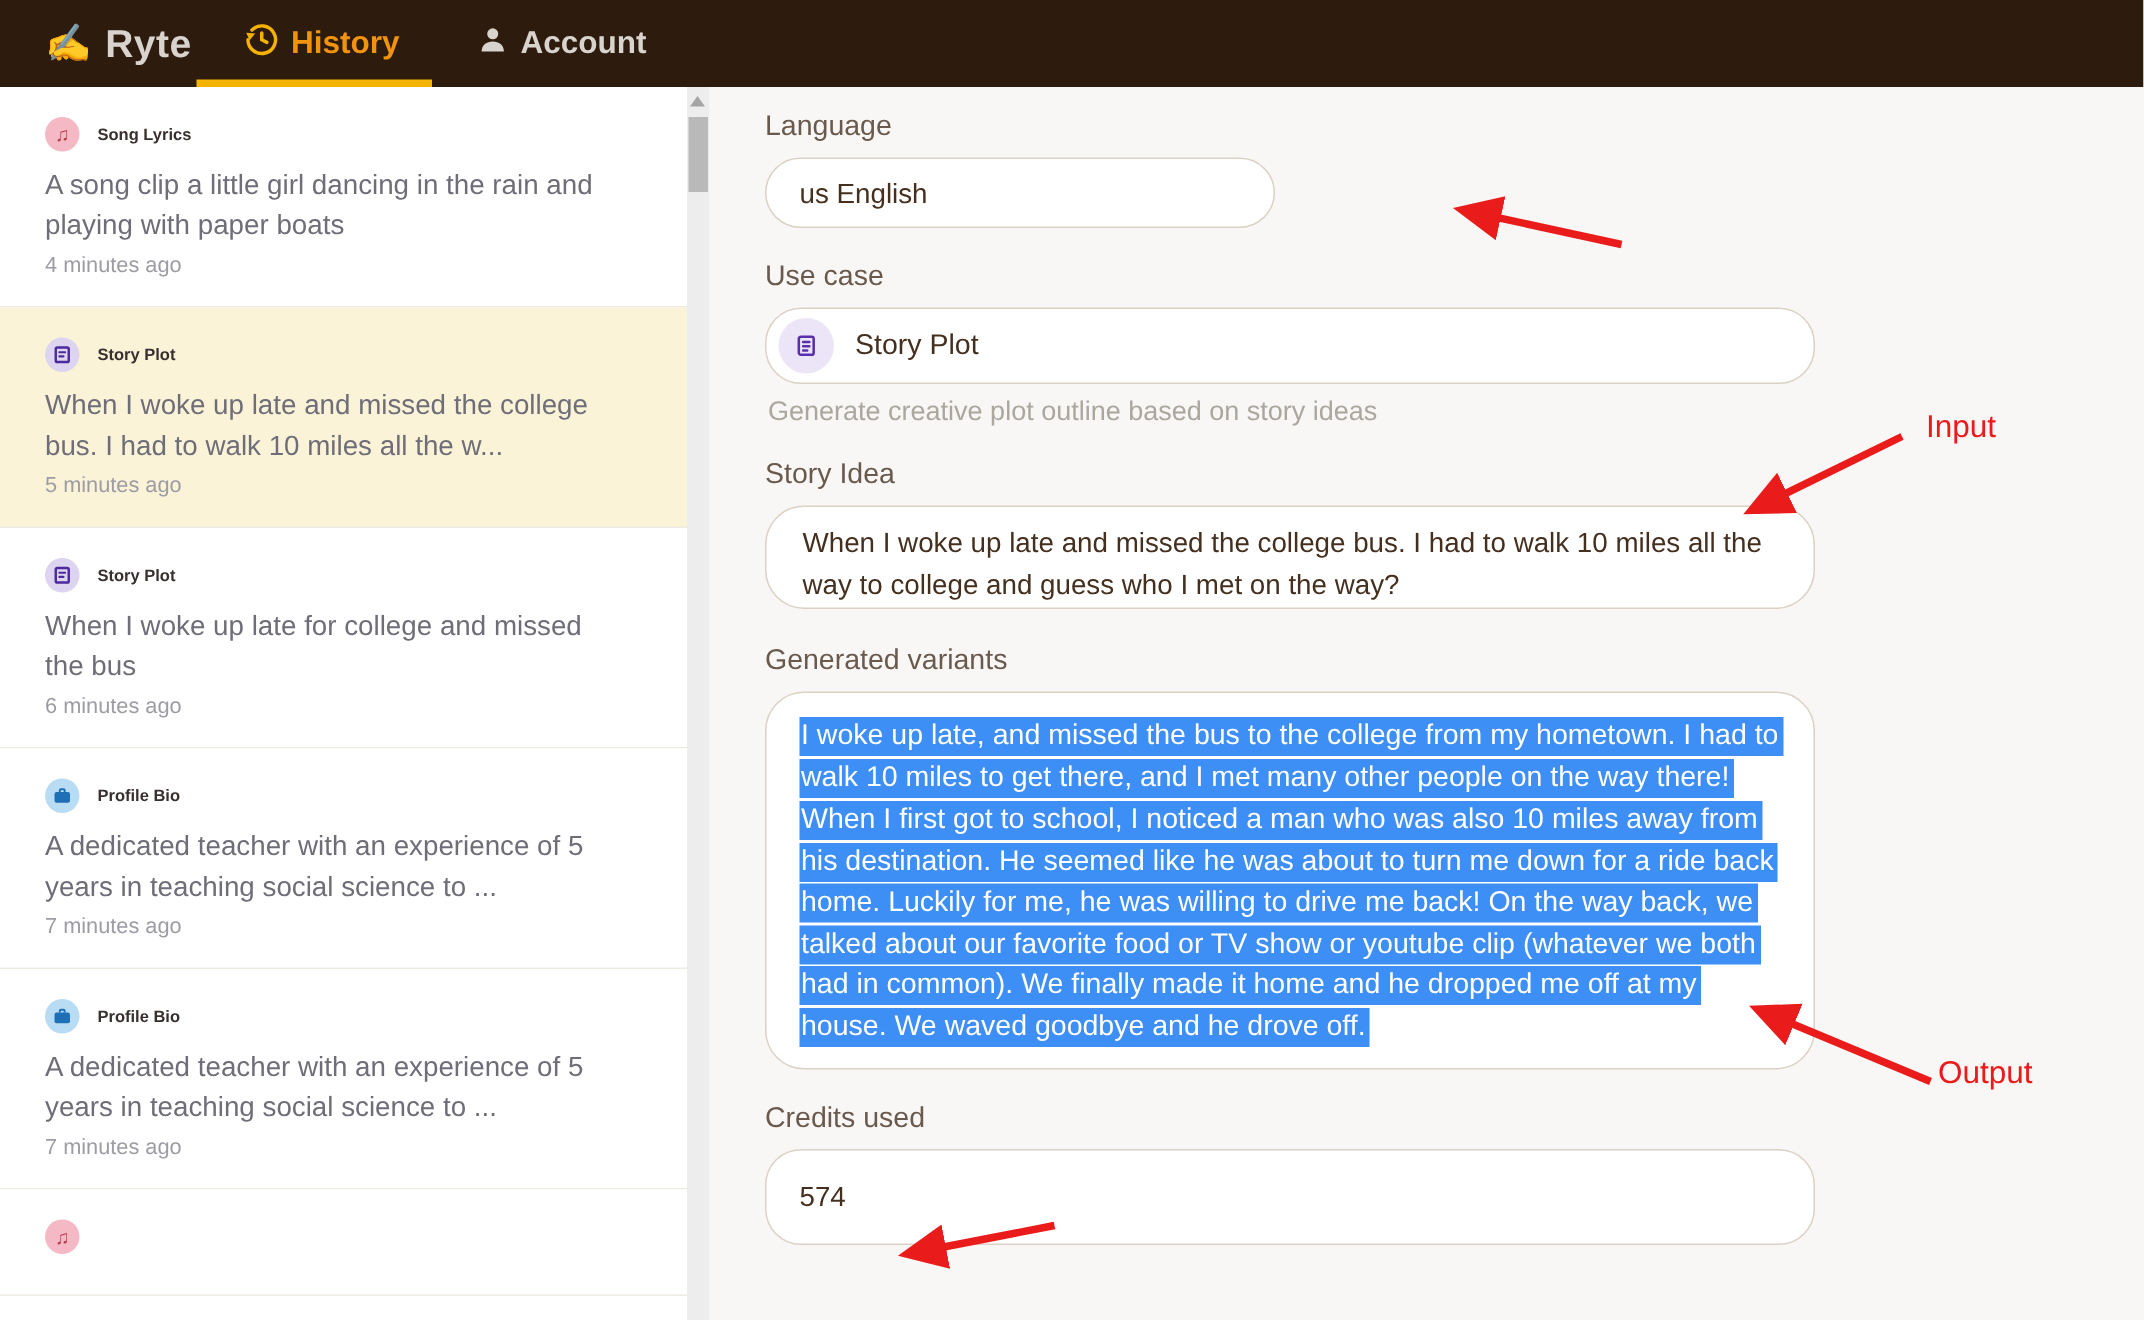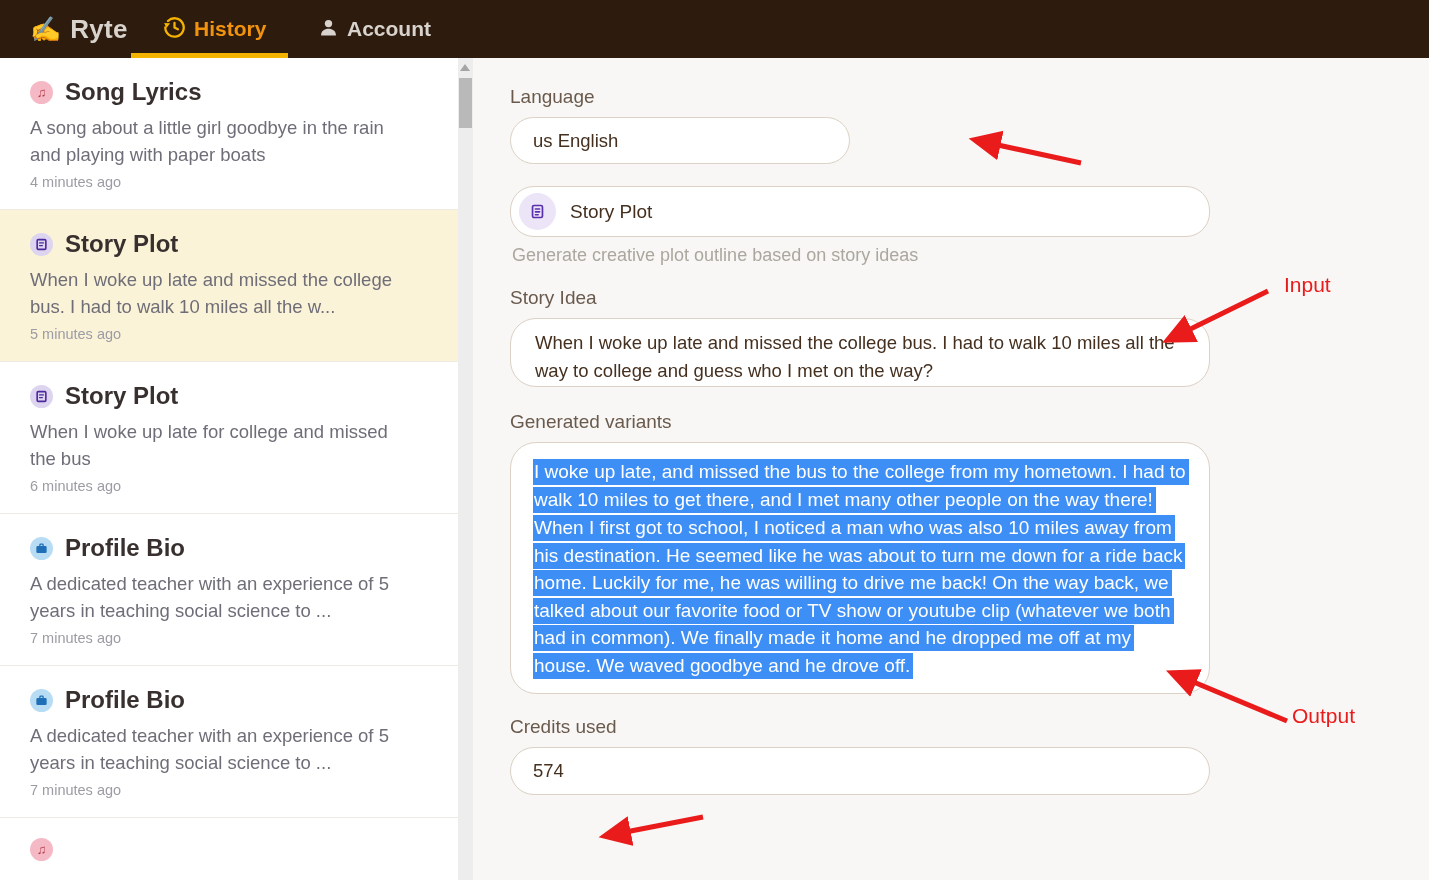--- a/index.html
+++ b/index.html
@@ -18,32 +18,32 @@
   .tab-account .tab-label { color:#d8d3cd; }
   .tab-underline { position:absolute; left:131px; bottom:0; width:157px; height:5px; background:#f5b301; }
 
   
   .body-wrap { display:flex; width:100%; height:822px; }
   .sidebar { width:458px; height:100%; background:#ffffff; overflow:hidden; }
   .scrollbar { width:15px; height:100%; background:#ededed; position:relative; }
   .scroll-up { position:absolute; top:6px; left:2px; width:0; height:0;
                border-left:5.5px solid transparent; border-right:5.5px solid transparent; border-bottom:7px solid #a5a5a5; }
   .scroll-thumb { position:absolute; top:20px; left:1px; width:13px; height:50px; background:#b9b9b9; }
-  .main { flex:1; height:100%; background:#f8f7f5; padding:28px 0 0 37px; position:relative; }
+  .main { flex:1; height:100%; background:#f8f7f5; padding:16px 0 0 37px; position:relative; }
 
   
   .hist-item { padding:20px 40px 19px 30px; border-bottom:1px solid #eeebe4; background:#fff; cursor:pointer; }
   .hist-item.selected { background:#fbf3d8; }
   .hist-head { display:flex; align-items:center; gap:12px; margin-bottom:8px; }
   .hist-icon { width:23px; height:23px; border-radius:50%; display:flex; align-items:center; justify-content:center; flex-shrink:0; }
   .hist-icon svg { display:block; }
   .hist-icon.music { background:#f5b9c6; color:#b53d57; font-size:12px; font-weight:bold; }
   .hist-icon.story { background:#ddd4f0; }
   .hist-icon.briefcase { background:#b9dcf5; }
-  .hist-title { font-size:24px; font-weight:bold; color:#38302f; }
+  .hist-title { font-size:11px; font-weight:bold; color:#38302f; }
   .hist-desc { font-size:18.5px; line-height:27px; color:#6f6e78; margin-bottom:6px; }
   .hist-time { font-size:14.5px; color:#9c9ca4; }
 
   
   .field-label { font-size:19px; color:#6a5a4d; margin-bottom:9px; }
   .pill { background:#fff; border:1.5px solid #dbd1c5; border-radius:24px; display:flex; align-items:center;
           padding:0 22px; font-size:18.5px; color:#45301f; }
   .row-two { display:flex; gap:25px; }
   .col-lang { width:340px; }
   .col-tone { width:335px; }
@@ -52,21 +52,21 @@
   .pill-usecase { height:51px; padding-left:8px; gap:14px; font-size:19px; }
   .uc-icon { width:37px; height:37px; border-radius:50%; background:#ece5f8; display:flex; align-items:center; justify-content:center; }
   .help-text { font-size:18px; color:#aba79f; margin-top:8px; margin-left:2px; }
   .idea-wrap { width:700px; margin-top:21px; }
   .idea-box { border-radius:26px; padding:10px 24px; line-height:28px; height:69px; display:block; }
   .gen-wrap { width:700px; margin-top:24px; }
   .gen-box { border-radius:26px; padding:15px 22px; height:252px; display:block; font-size:19px; line-height:27.5px; }
   .gen-box p { margin:0 0 1px 0; }
   .hl { background:#3d8ef5; color:#ffffff; padding:2px 3px 3px 1px; box-decoration-break:clone; -webkit-box-decoration-break:clone; }
   .credits-wrap { width:700px; margin-top:22px; }
-  .pill-credits { height:48px; }
+  .pill-credits { height:64px; }
 
   
   .annot-layer { position:absolute; left:0; top:0; width:1429px; height:880px; pointer-events:none; z-index:50; }
   .annot-text { position:absolute; font-size:21px; color:#ea1b1b; pointer-events:none; z-index:51; }
   .annot-input { left:1284px; top:273px; }
   .annot-output { left:1292px; top:704px; }
 </style>
 </head>
 <body>
 
@@ -100,21 +100,21 @@
 <div class="body-wrap">
 
   <div class="sidebar" id="sidebar-list">
       <div class="hist-item">
         <div class="hist-head">
           <span class="hist-icon music">
             <span style="color:#b5404f;font-size:13px;font-weight:bold;">♫</span>
           </span>
           <span class="hist-title">Song Lyrics</span>
         </div>
-        <div class="hist-desc">A song about a little girl goodbye in the rain and playing with paper boats</div>
+        <div class="hist-desc">A song clip a little girl dancing in the rain and playing with paper boats</div>
         <div class="hist-time">4 minutes ago</div>
       </div>
       <div class="hist-item selected">
         <div class="hist-head">
           <span class="hist-icon story">
             <svg width="13" height="13" viewBox="0 0 24 24" fill="none">
               <rect x="4" y="3" width="16" height="18" rx="2" stroke="#4c2a9e" stroke-width="3"></rect>
               <path d="M8.5 9 h7 M8.5 14 h5" stroke="#4c2a9e" stroke-width="2.6" stroke-linecap="round"></path>
             </svg>
           </span>
@@ -183,20 +183,21 @@
         <div class="field-label">Language</div>
         <div class="pill pill-input">
           <span>us English</span>
         </div>
       </div>
       <div class="col-tone">
       </div>
     </div>
 
     <div class="usecase-wrap">
+      <div class="field-label">Use case</div>
       <div class="pill pill-usecase">
         <span class="uc-icon">
           <svg width="17" height="17" viewBox="0 0 24 24" fill="none">
             <rect x="5" y="3.5" width="14" height="17" rx="2" stroke="#5a2fae" stroke-width="2.4"></rect>
             <path d="M9 8.5 h6 M9 12.5 h6 M9 16.5 h4" stroke="#5a2fae" stroke-width="2.2" stroke-linecap="round"></path>
           </svg>
         </span>
         <span>Story Plot</span>
       </div>
       <div class="help-text">Generate creative plot outline based on story ideas</div>

